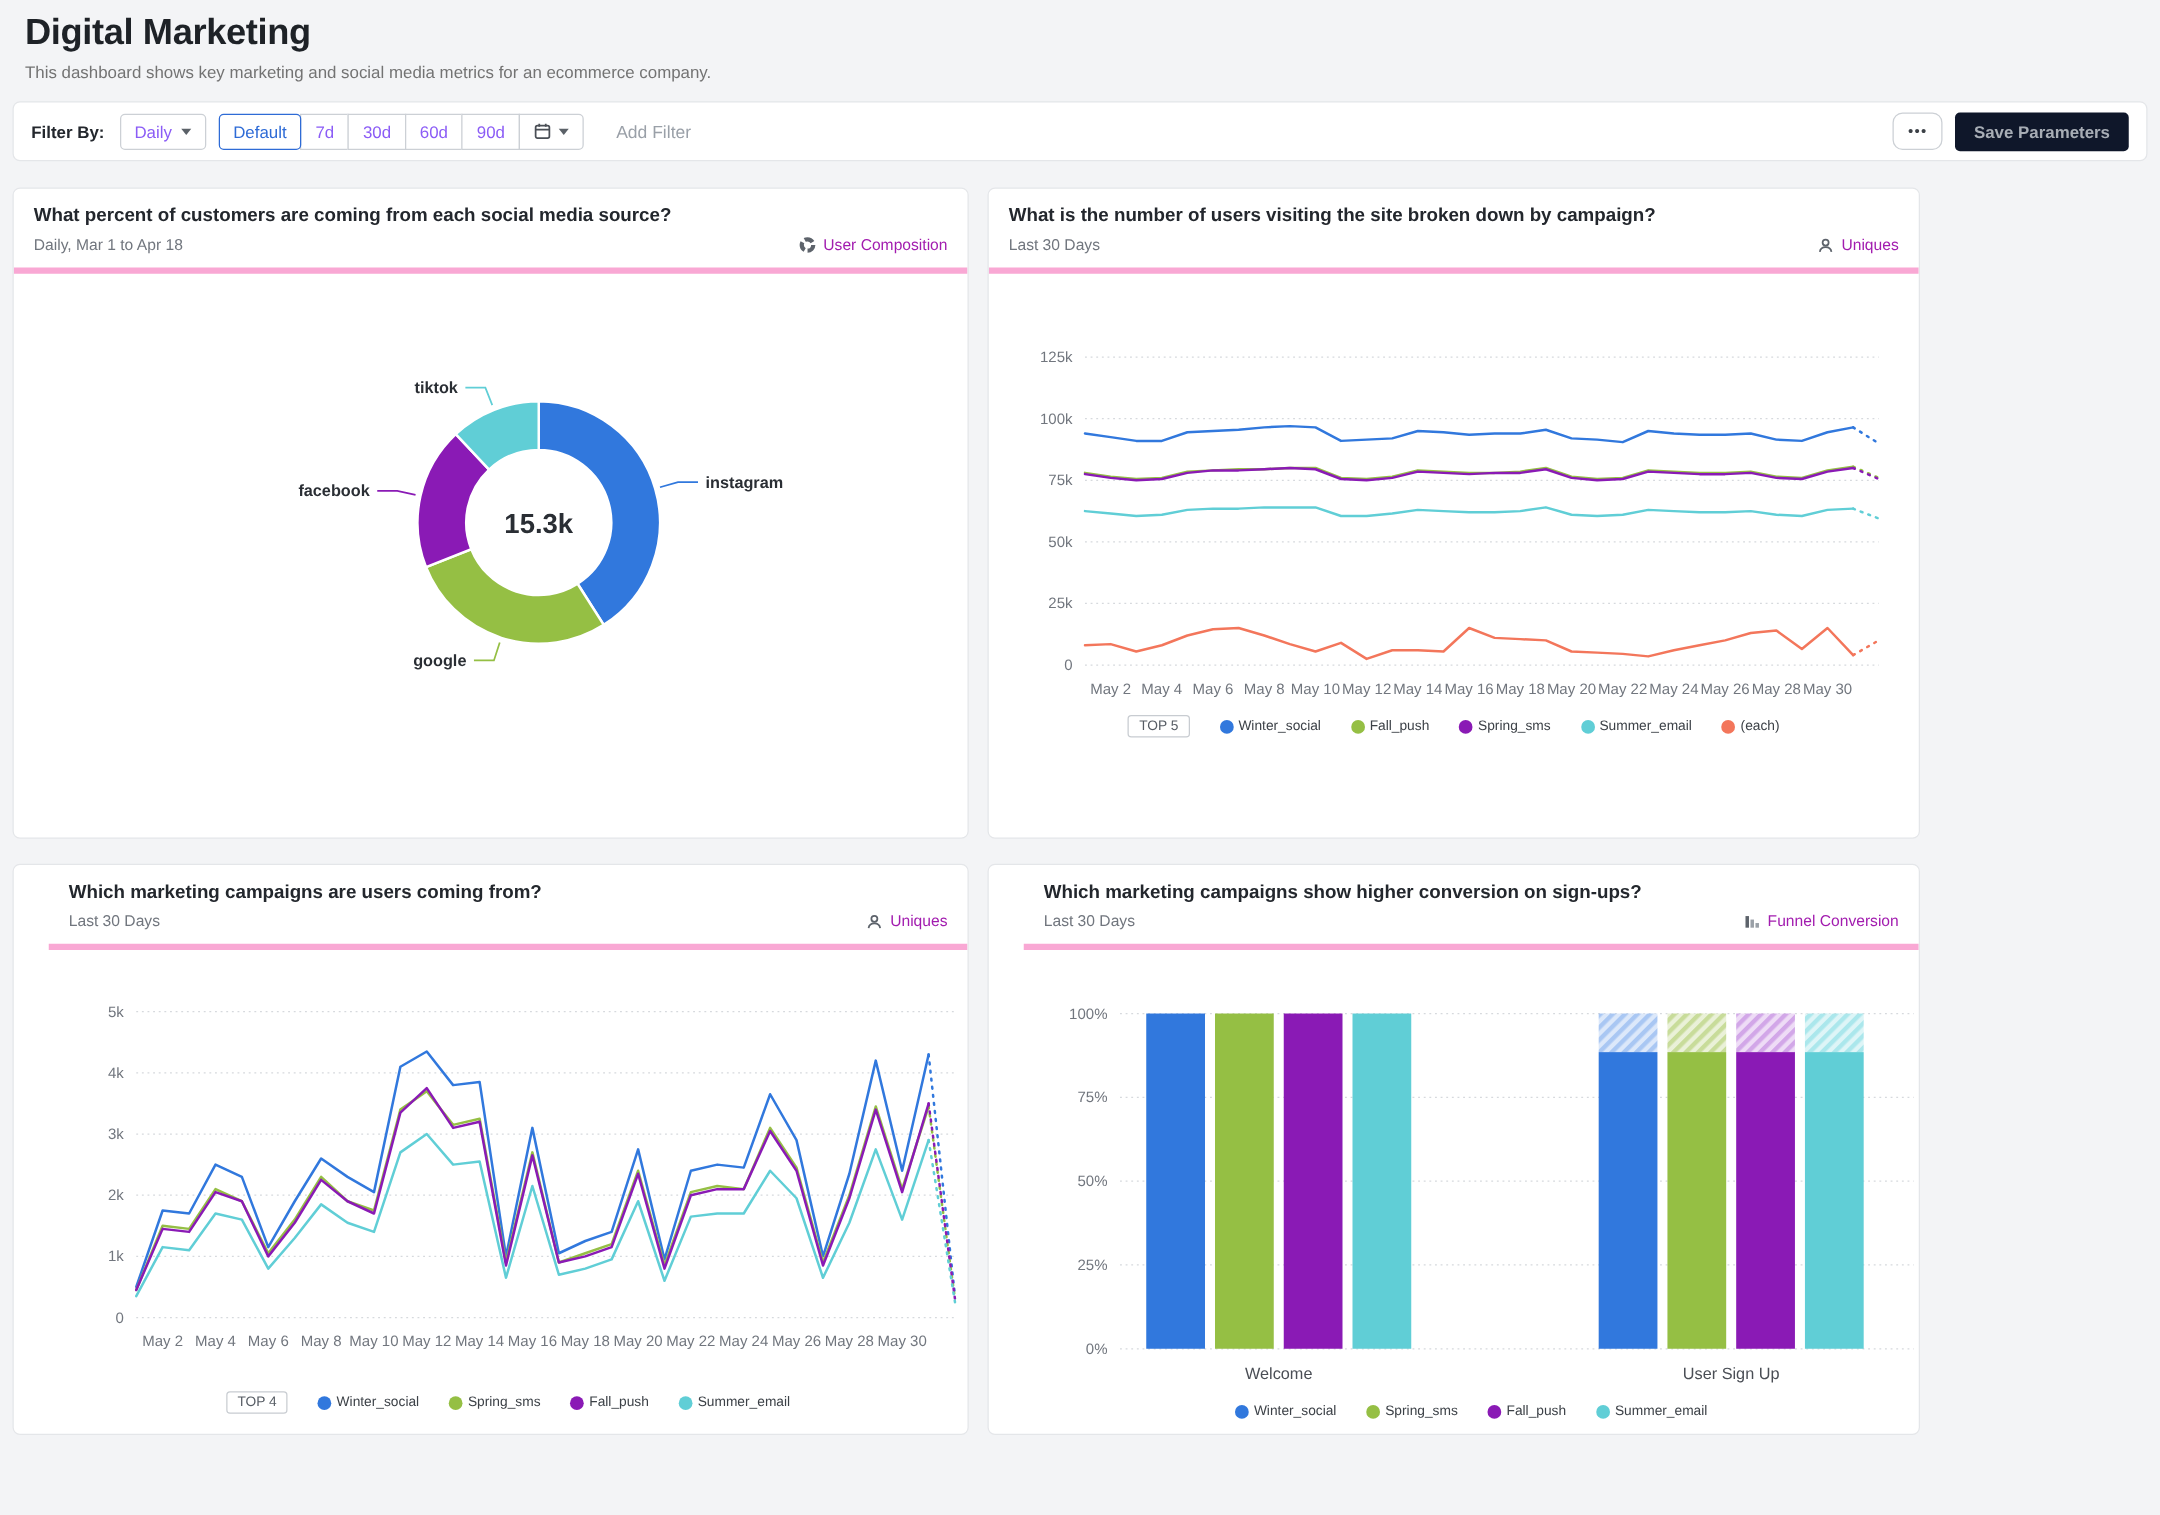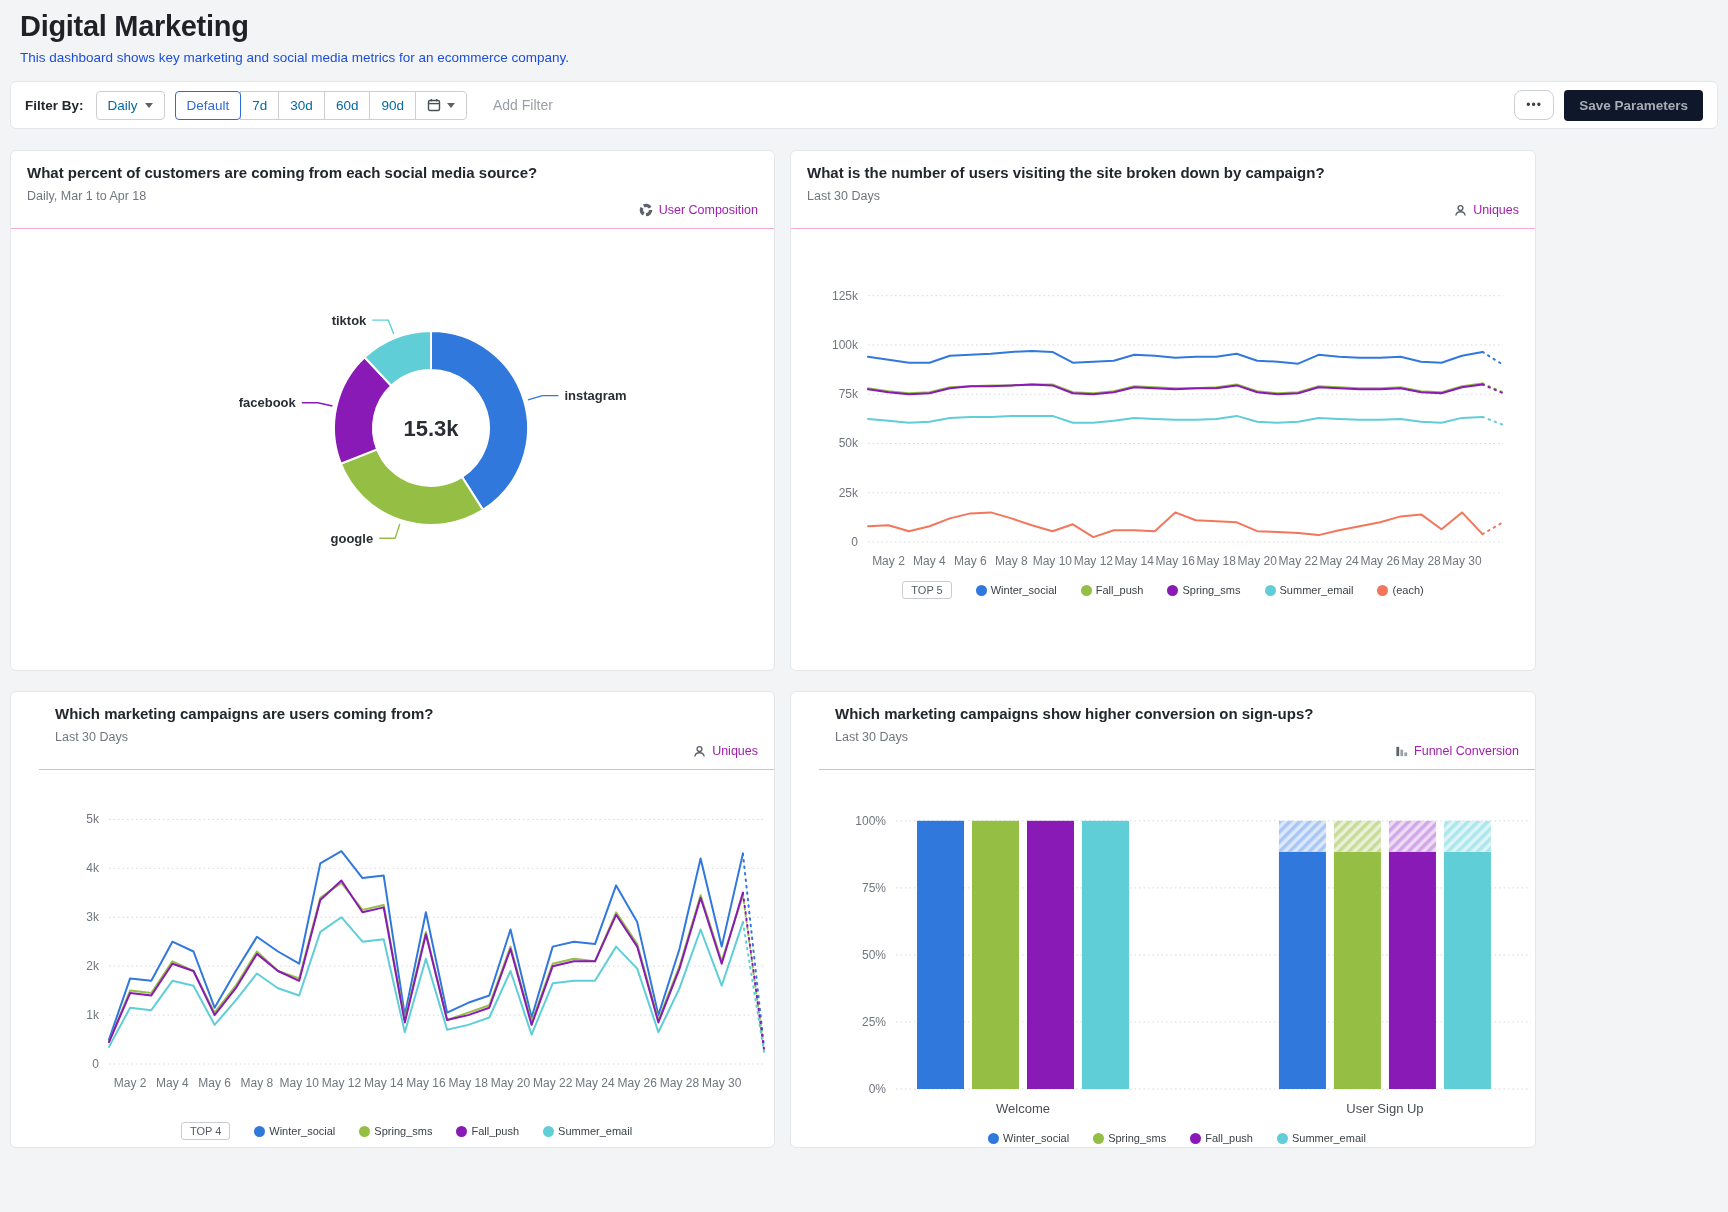--- a/index.html
+++ b/index.html
@@ -1,40 +1,40 @@
 <!DOCTYPE html>
 <html><head>
 <meta charset="utf-8">
 <style>
   html,body{margin:0;padding:0;background:#f3f4f6;font-family:"Liberation Sans",sans-serif;}
   body{width:1728px;height:1212px;position:relative;color:#23272d;}
   .page{padding:8px 10px 0 10px;}
   h1{font-size:29px;margin:2px 0 0 10px;letter-spacing:-0.3px;color:#1e2227;font-weight:bold;}
-  .page-sub{font-size:13.5px;color:#1d4ed8;margin:7px 0 0 10px;}
+  .page-sub{font-size:13.5px;color:#737373;margin:7px 0 0 10px;}
   
   .filterbar{margin-top:16px;background:#fff;border:1px solid #e4e6e9;border-radius:6px;height:46px;display:flex;align-items:center;padding:0 14px;}
   .fb-label{font-weight:bold;font-size:13.5px;margin-right:12px;}
-  .btn{background:#fff;border:1px solid #ccd0d5;font-size:13.5px;color:#0369a1;padding:6px 11px;cursor:pointer;font-family:inherit;}
+  .btn{background:#fff;border:1px solid #ccd0d5;font-size:13.5px;color:#8b5cf6;padding:6px 11px;cursor:pointer;font-family:inherit;}
   .dd{border-radius:4px;display:inline-flex;align-items:center;gap:7px;}
   .chev{width:0;height:0;border-left:4px solid transparent;border-right:4px solid transparent;border-top:5px solid #5b6168;display:inline-block;}
   .seg{display:inline-flex;margin-left:10px;}
   .seg .btn{margin-left:-1px;}
   .seg .btn:first-child{margin-left:0;border-radius:4px 0 0 4px;}
   .seg .btn:last-child{border-radius:0 4px 4px 0;}
   .seg .btn.sel{border:1px solid #2e6bd6;color:#2e6bd6;border-radius:4px;position:relative;z-index:2;}
   .addfilter{margin-left:20px;color:#9aa0a8;font-size:14px;background:none;border:none;cursor:pointer;font-family:inherit;text-align:center;}
   .fb-right{margin-left:auto;display:flex;align-items:center;gap:10px;}
   .more-btn{border:1px solid #ccd0d5;border-radius:8px;background:#fff;width:40px;height:30px;font-size:12px;letter-spacing:1px;color:#3c4147;cursor:pointer;line-height:10px;}
   .save-btn{background:#0f172a;border:none;border-radius:4px;color:#a7adb5;font-size:13.5px;font-weight:bold;padding:8px 15px;font-family:inherit;}
   
   .grid{margin-top:21px;display:grid;grid-template-columns:765px 746px;column-gap:15px;row-gap:20px;}
   .card{background:#fff;border:1px solid #e4e6e9;border-radius:6px;overflow:hidden;}
   .card.r1{height:519px;}
   .card.r2{height:455px;padding-left:28px;}
-  .card-head{padding:13px 16px 11px 16px;border-bottom:1px solid #f9a8d4;display:flex;justify-content:space-between;flex-direction:column;}
+  .card-head{padding:13px 16px 11px 16px;border-bottom:5px solid #f9a8d4;display:flex;justify-content:space-between;}
   .c-title{font-size:15px;font-weight:bold;color:#23272d;cursor:pointer;}
   .c-sub{font-size:12.5px;color:#71767e;margin-top:8px;}
   .metric{align-self:flex-end;display:flex;align-items:center;gap:6px;color:#a21caf;font-size:12.5px;white-space:nowrap;}
   .card-body{padding:10px 15px 0 15px;}
   svg text.tick{font-family:"Liberation Sans",sans-serif;font-size:12px;fill:#71767e;}
   svg text.cat{font-family:"Liberation Sans",sans-serif;font-size:13px;fill:#4a4e55;}
   svg text.donut-label{font-family:"Liberation Sans",sans-serif;font-size:13px;font-weight:bold;fill:#2a2e34;}
   svg text.donut-center{font-family:"Liberation Sans",sans-serif;font-size:22px;font-weight:bold;fill:#2a2e34;}
   .legend{display:flex;justify-content:center;align-items:center;gap:24px;padding:8px 0 0 0;}
   .legend .badge{border:1px solid #c8ccd1;border-radius:3px;padding:2px 8px;font-size:11px;color:#565c64;}

